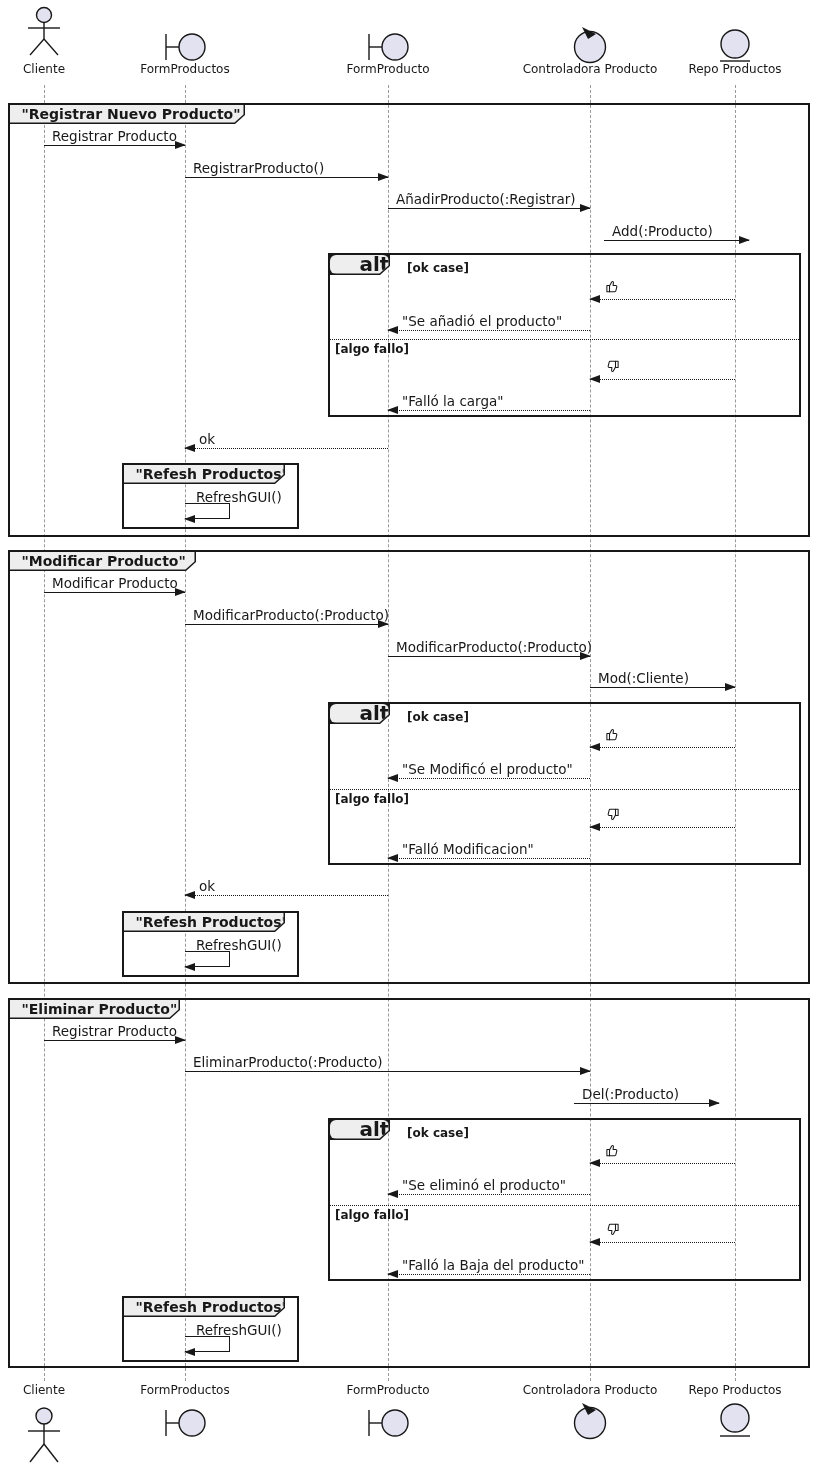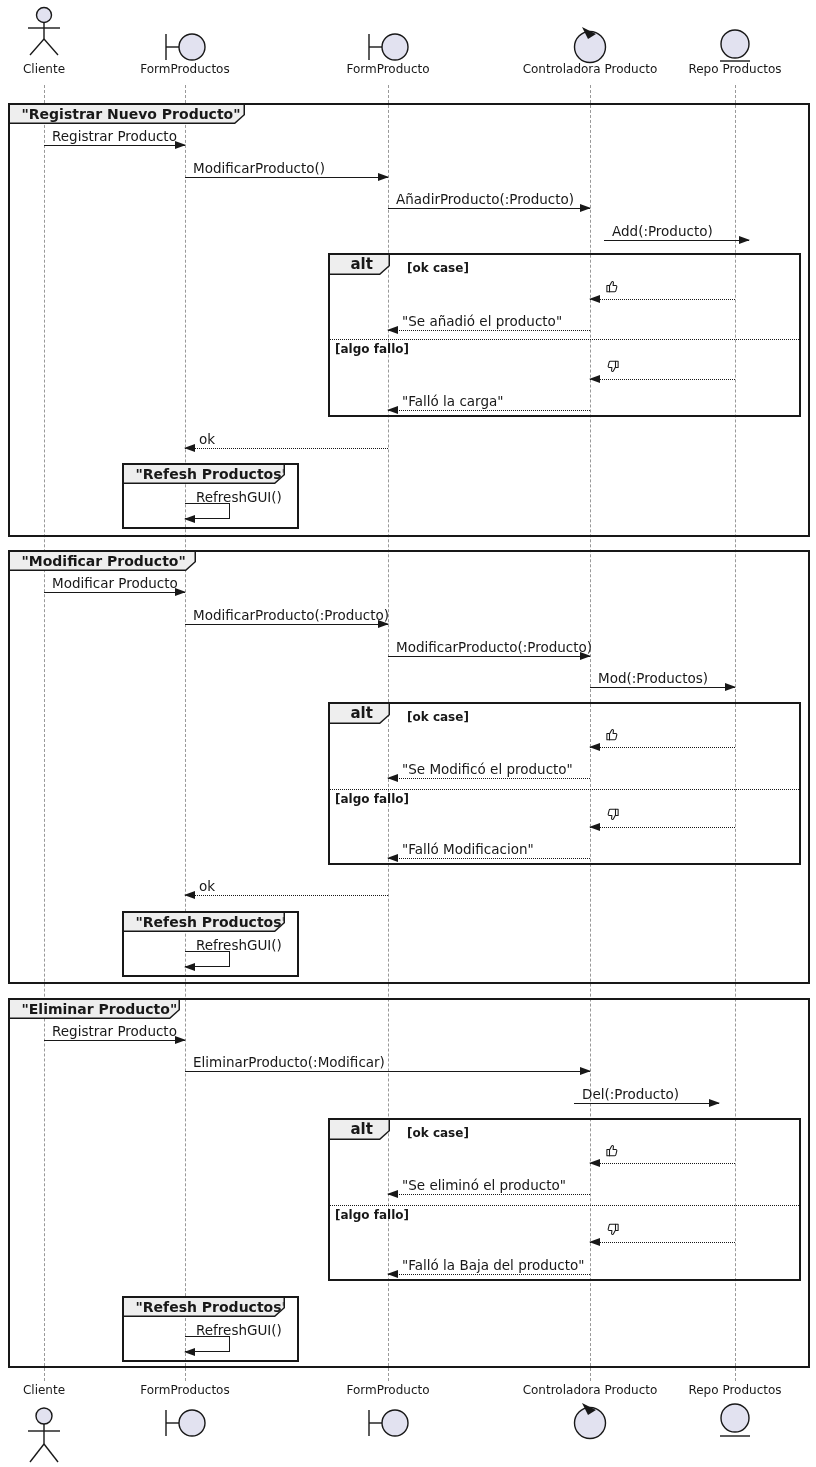--- a/index.html
+++ b/index.html
@@ -10,21 +10,21 @@
   .picon{position:absolute;z-index:2;}
   .bigframe{position:absolute;border:2px solid #181818;box-sizing:border-box;z-index:1;}
   .altframe{position:absolute;border:2px solid #181818;box-sizing:border-box;z-index:2;}
   .reffr{position:absolute;border:2px solid #181818;box-sizing:border-box;z-index:2;}
   .tab{position:absolute;top:-2px;left:-2px;background:#181818;
        clip-path:polygon(0 0,100% 0,100% calc(100% - 9px),calc(100% - 10px) 100%,0 100%);}
   .tab-in{position:absolute;left:1.5px;top:1.5px;right:1.5px;bottom:1.5px;background:#eeeeee;
        clip-path:polygon(0 0,100% 0,100% calc(100% - 8px),calc(100% - 9px) 100%,0 100%);
        display:flex;align-items:center;box-sizing:border-box;padding-left:12px;
        font-weight:bold;font-size:14px;white-space:nowrap;}
-  .tab-in.center{padding-left:21px;font-size:15px;}
+  .tab-in.center{padding-left:30px;font-size:20px;border-radius:6px;}
   .guard{position:absolute;font-weight:bold;font-size:12px;white-space:nowrap;z-index:3;}
   .divider{position:absolute;left:0;right:0;height:0;border-top:1px dotted #181818;}
   .arrow{position:absolute;height:0;border-top:1px solid #181818;z-index:3;}
   .arrow.ret{border-top-style:dotted;}
   .mlabel{position:absolute;bottom:2px;left:8px;white-space:nowrap;font-size:13.5px;}
   .head{position:absolute;width:0;height:0;}
   .head.r{right:-1px;top:-5px;border-left:11px solid #181818;border-top:4px solid transparent;border-bottom:4px solid transparent;}
   .head.l{left:-1px;top:-5px;border-right:11px solid #181818;border-top:4px solid transparent;border-bottom:4px solid transparent;}
   .selfmsg{position:absolute;border:1px solid #181818;border-left:none;z-index:3;}
   .thumb{position:absolute;left:15px;bottom:2px;}
@@ -86,25 +86,25 @@
     <div class="tab" style="width:237px;height:21px">
         <div class="tab-in">"Registrar Nuevo Producto"</div>
       </div>
   </div>
 
   <div class="arrow" style="left:44px;top:145px;width:141px">
     <span class="mlabel">Registrar Producto</span>
       <i class="head r"></i>
     </div>
   <div class="arrow" style="left:185px;top:177px;width:203px">
-    <span class="mlabel">ModificarProducto()</span>
+    <span class="mlabel">RegistrarProducto()</span>
       <i class="head r"></i>
     </div>
   <div class="arrow" style="left:388px;top:208px;width:202px">
-    <span class="mlabel">AñadirProducto(:Producto)</span>
+    <span class="mlabel">AñadirProducto(:Registrar)</span>
       <i class="head r"></i>
     </div>
   <div class="arrow" style="left:604px;top:240px;width:145px">
     <span class="mlabel">Add(:Producto)</span>
       <i class="head r"></i>
     </div>
 
   <div class="altframe" style="left:328px;top:253px;width:473px;height:164px">
     <div class="tab" style="width:62px;height:22px">
         <div class="tab-in center">alt</div>
@@ -167,21 +167,21 @@
     </div>
   <div class="arrow" style="left:185px;top:624px;width:203px">
     <span class="mlabel">ModificarProducto(:Producto)</span>
       <i class="head r"></i>
     </div>
   <div class="arrow" style="left:388px;top:656px;width:202px">
     <span class="mlabel">ModificarProducto(:Producto)</span>
       <i class="head r"></i>
     </div>
   <div class="arrow" style="left:590px;top:687px;width:145px">
-    <span class="mlabel">Mod(:Productos)</span>
+    <span class="mlabel">Mod(:Cliente)</span>
       <i class="head r"></i>
     </div>
 
   <div class="altframe" style="left:328px;top:702px;width:473px;height:163px">
     <div class="tab" style="width:62px;height:22px">
         <div class="tab-in center">alt</div>
       </div>
     <div class="guard" style="left:77px;top:6px">[ok case]</div>
     <div class="divider" style="top:85px"></div>
     <div class="guard" style="left:5px;top:88px">[algo fallo]</div>
@@ -232,21 +232,21 @@
     <div class="tab" style="width:172px;height:21px">
         <div class="tab-in">"Eliminar Producto"</div>
       </div>
   </div>
 
   <div class="arrow" style="left:44px;top:1040px;width:141px">
     <span class="mlabel">Registrar Producto</span>
       <i class="head r"></i>
     </div>
   <div class="arrow" style="left:185px;top:1071px;width:405px">
-    <span class="mlabel">EliminarProducto(:Modificar)</span>
+    <span class="mlabel">EliminarProducto(:Producto)</span>
       <i class="head r"></i>
     </div>
   <div class="arrow" style="left:574px;top:1103px;width:145px">
     <span class="mlabel">Del(:Producto)</span>
       <i class="head r"></i>
     </div>
 
   <div class="altframe" style="left:328px;top:1118px;width:473px;height:163px">
     <div class="tab" style="width:62px;height:22px">
         <div class="tab-in center">alt</div>

